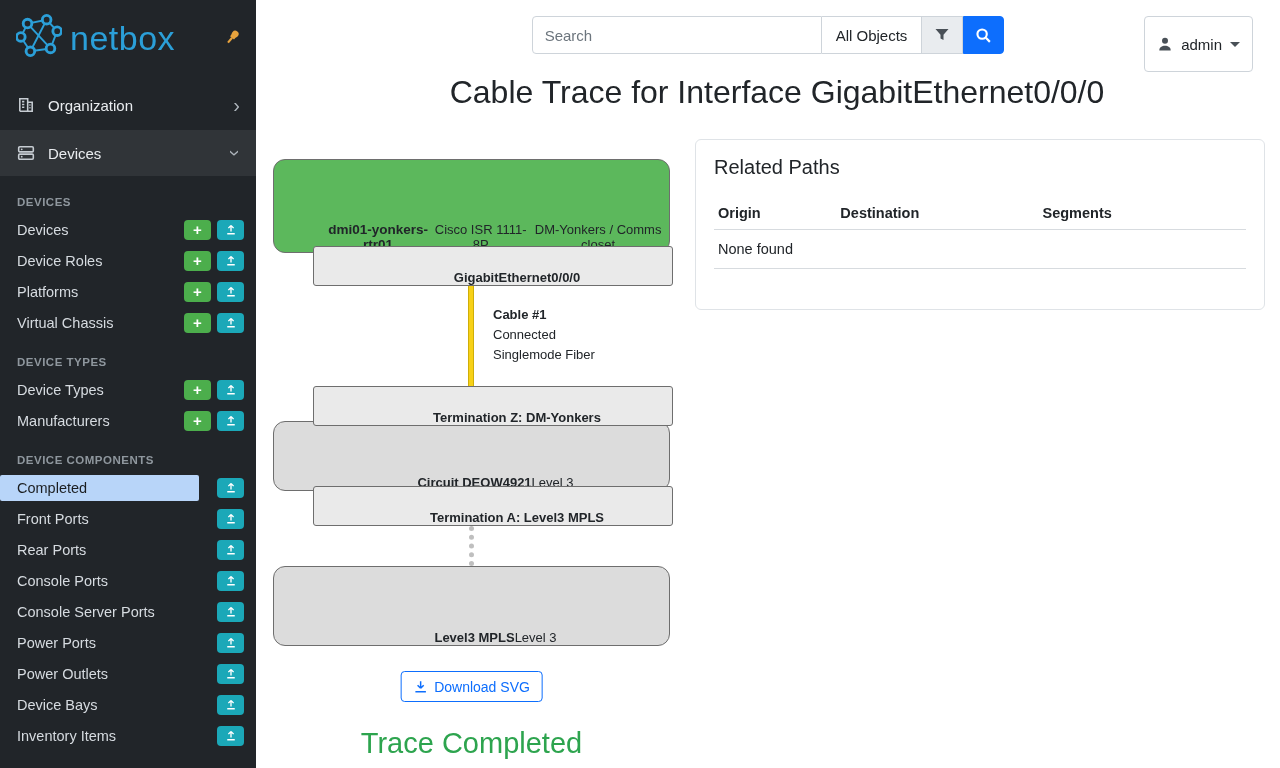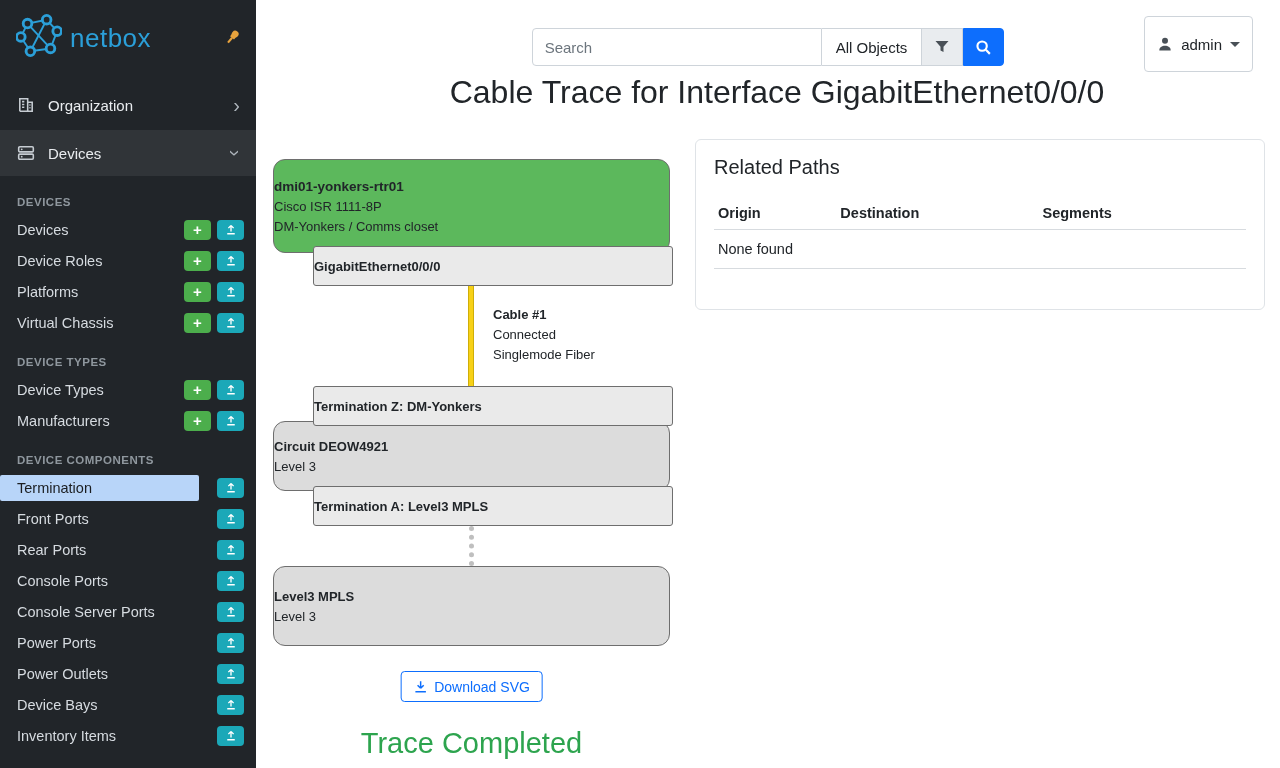--- a/index.html
+++ b/index.html
@@ -6,21 +6,21 @@
   html, body { width: 1280px; height: 768px; overflow: hidden; }
   body { font-family: "Liberation Sans", sans-serif; background: #fff; color: #212529; }
 
   
   .sidebar {
     position: fixed; left: 0; top: 0; bottom: 0; width: 256px;
     background: #212529; color: #dee2e6; overflow: hidden;
   }
   .sidebar-header { display: flex; align-items: flex-start; padding: 14px 16px 10px 16px; height: 80px; }
   .logo { display: flex; align-items: center; gap: 8px; cursor: pointer; text-decoration: none; }
-  .logo-text { font-size: 26px; font-weight: 500; color: #2b9fd8; letter-spacing: .5px; }
+  .logo-text { font-size: 34px; font-weight: 500; color: #2b9fd8; letter-spacing: .5px; }
   .pin { margin-left: auto; margin-top: 14px; transform: rotate(40deg); }
 
   .nav-item {
     display: flex; align-items: center; gap: 12px;
     height: 46px; padding: 0 16px; font-size: 15px; color: #e9ecef;
     cursor: pointer; margin: 2px 0; justify-content: space-between;
   }
   .nav-item.active { background: rgba(255,255,255,0.07); }
   .nav-icon { width: 20px; display: flex; justify-content: center; color: #c6ccd2; }
   .chev { margin-left: auto; color: #aeb5bc; font-size: 20px; line-height: 1; }
@@ -39,21 +39,21 @@
   .row-btn {
     width: 27px; height: 20px; border: none; border-radius: 4px; margin-left: 6px;
     display: flex; align-items: center; justify-content: center; cursor: pointer; color: #fff;
   }
   .row-btn.add { background: #4cae4c; font-size: 15px; font-weight: 700; line-height: 1; padding-bottom: 1px; }
   .row-btn.import { background: #1ba8b8; }
 
   
   .main { margin-left: 256px; height: 768px; overflow: hidden; position: relative; }
   .topbar { position: relative; height: 70px; display: flex; align-items: flex-start; justify-content: center; padding-top: 16px; }
-  .search-group { display: flex; height: 38px; margin-top: 12px; }
+  .search-group { display: flex; height: 38px; }
   .search-input {
     width: 290px; height: 38px; border: 1px solid #ced4da; border-radius: 4px 0 0 4px;
     padding: 0 12px; font-size: 15px; font-family: "Liberation Sans", sans-serif; color: #212529; outline: none;
   }
   .search-input::placeholder { color: #6c757d; }
   .btn-objects {
     height: 38px; padding: 0 14px; background: #fff; border: 1px solid #ced4da; border-left: none;
     font-size: 15px; color: #212529; cursor: pointer; font-family: "Liberation Sans", sans-serif;
   }
   .btn-filter {
@@ -72,21 +72,21 @@
   }
   .caret { width: 0; height: 0; border-left: 5px solid transparent; border-right: 5px solid transparent; border-top: 5px solid #495057; }
 
   .page-title { font-size: 32px; font-weight: 400; color: #212529; padding: 4px 0 0 18px; text-align: center; }
 
   
   .content-row { display: flex; align-items: flex-start; gap: 25px; padding: 28px 0 0 17px; }
 
   
   .diagram { position: relative; width: 397px; height: 645px; flex: none; }
-  .node { position: absolute; display: flex; flex-direction: column; align-items: flex-start; justify-content: center; text-align: center; }
+  .node { position: absolute; display: flex; flex-direction: row; align-items: flex-end; justify-content: center; text-align: center; padding-left: 48px; }
   .node-wide { left: 0; width: 397px; border: 1px solid #6e6e6e; border-radius: 12px; z-index: 1; }
   .node-narrow { left: 40px; width: 360px; height: 40px; border: 1px solid #6e6e6e; border-radius: 3px; background: #eaeaea; z-index: 2; font-size: 13px; font-weight: 700; }
   .node-device { top: 20px; height: 94px; background: #5cb85c; }
   .node-device .nd-name { font-size: 13.5px; font-weight: 700; }
   .node-device .nd-sub { font-size: 13px; margin-top: 5px; }
   .node-iface { top: 107px; }
   .cable-line { position: absolute; left: 195px; top: 147px; width: 6px; height: 100px; background: #f7d117; border-left: 1px solid #cfae08; border-right: 1px solid #cfae08; }
   .cable-text { position: absolute; left: 220px; top: 166px; text-align: left; font-size: 13px; line-height: 20px; }
   .cable-text .ct-label { font-weight: 700; cursor: pointer; }
   .node-termz { top: 247px; }
@@ -246,21 +246,21 @@
       </button>
     <button class="row-btn import">
       <svg width="12" height="12" viewBox="0 0 16 16">
           <path d="M8 2v8M8 2L4.5 5.5M8 2l3.5 3.5M3 13h10" stroke="#fff" stroke-width="1.8" fill="none"></path>
         </svg>
     </button>
   </div>
 
   <div class="group-heading">DEVICE COMPONENTS</div>
   <div class="side-row active">
-    <span class="row-label">Termination</span>
+    <span class="row-label">Completed</span>
     <button class="row-btn import">
       <svg width="12" height="12" viewBox="0 0 16 16">
           <path d="M8 2v8M8 2L4.5 5.5M8 2l3.5 3.5M3 13h10" stroke="#fff" stroke-width="1.8" fill="none"></path>
         </svg>
     </button>
   </div>
   <div class="side-row">
     <span class="row-label">Front Ports</span>
     <button class="row-btn import">
       <svg width="12" height="12" viewBox="0 0 16 16">

